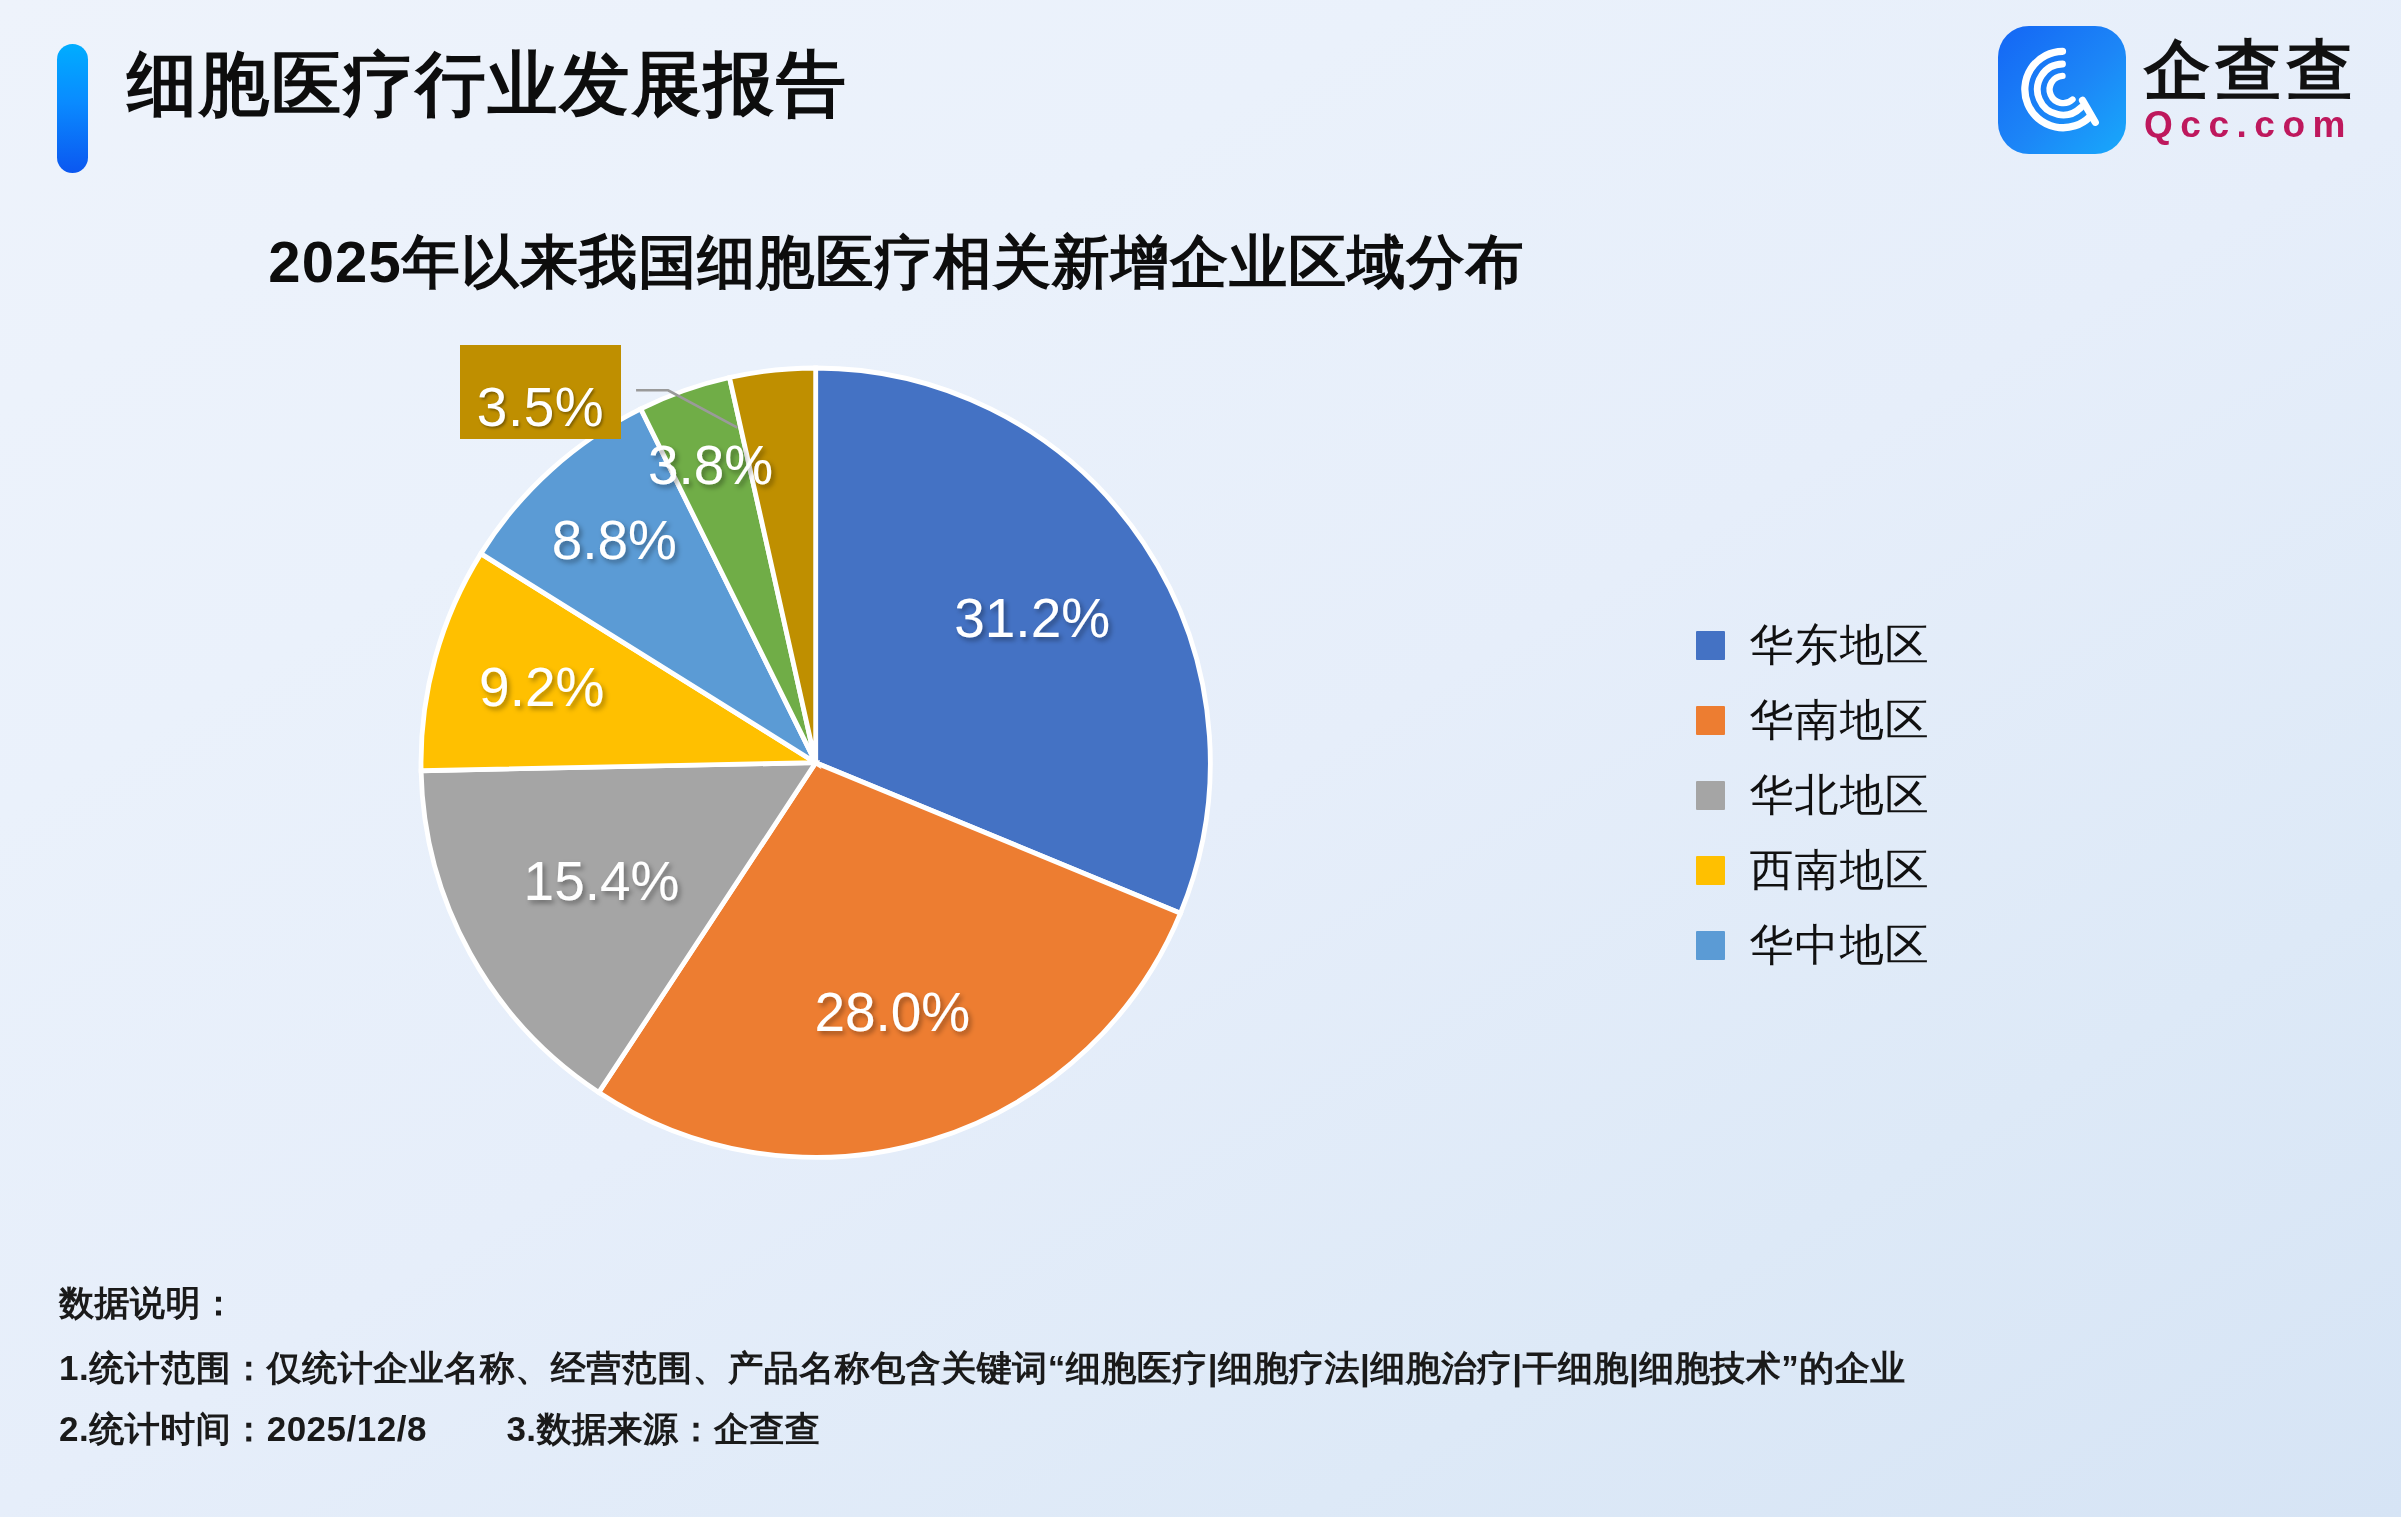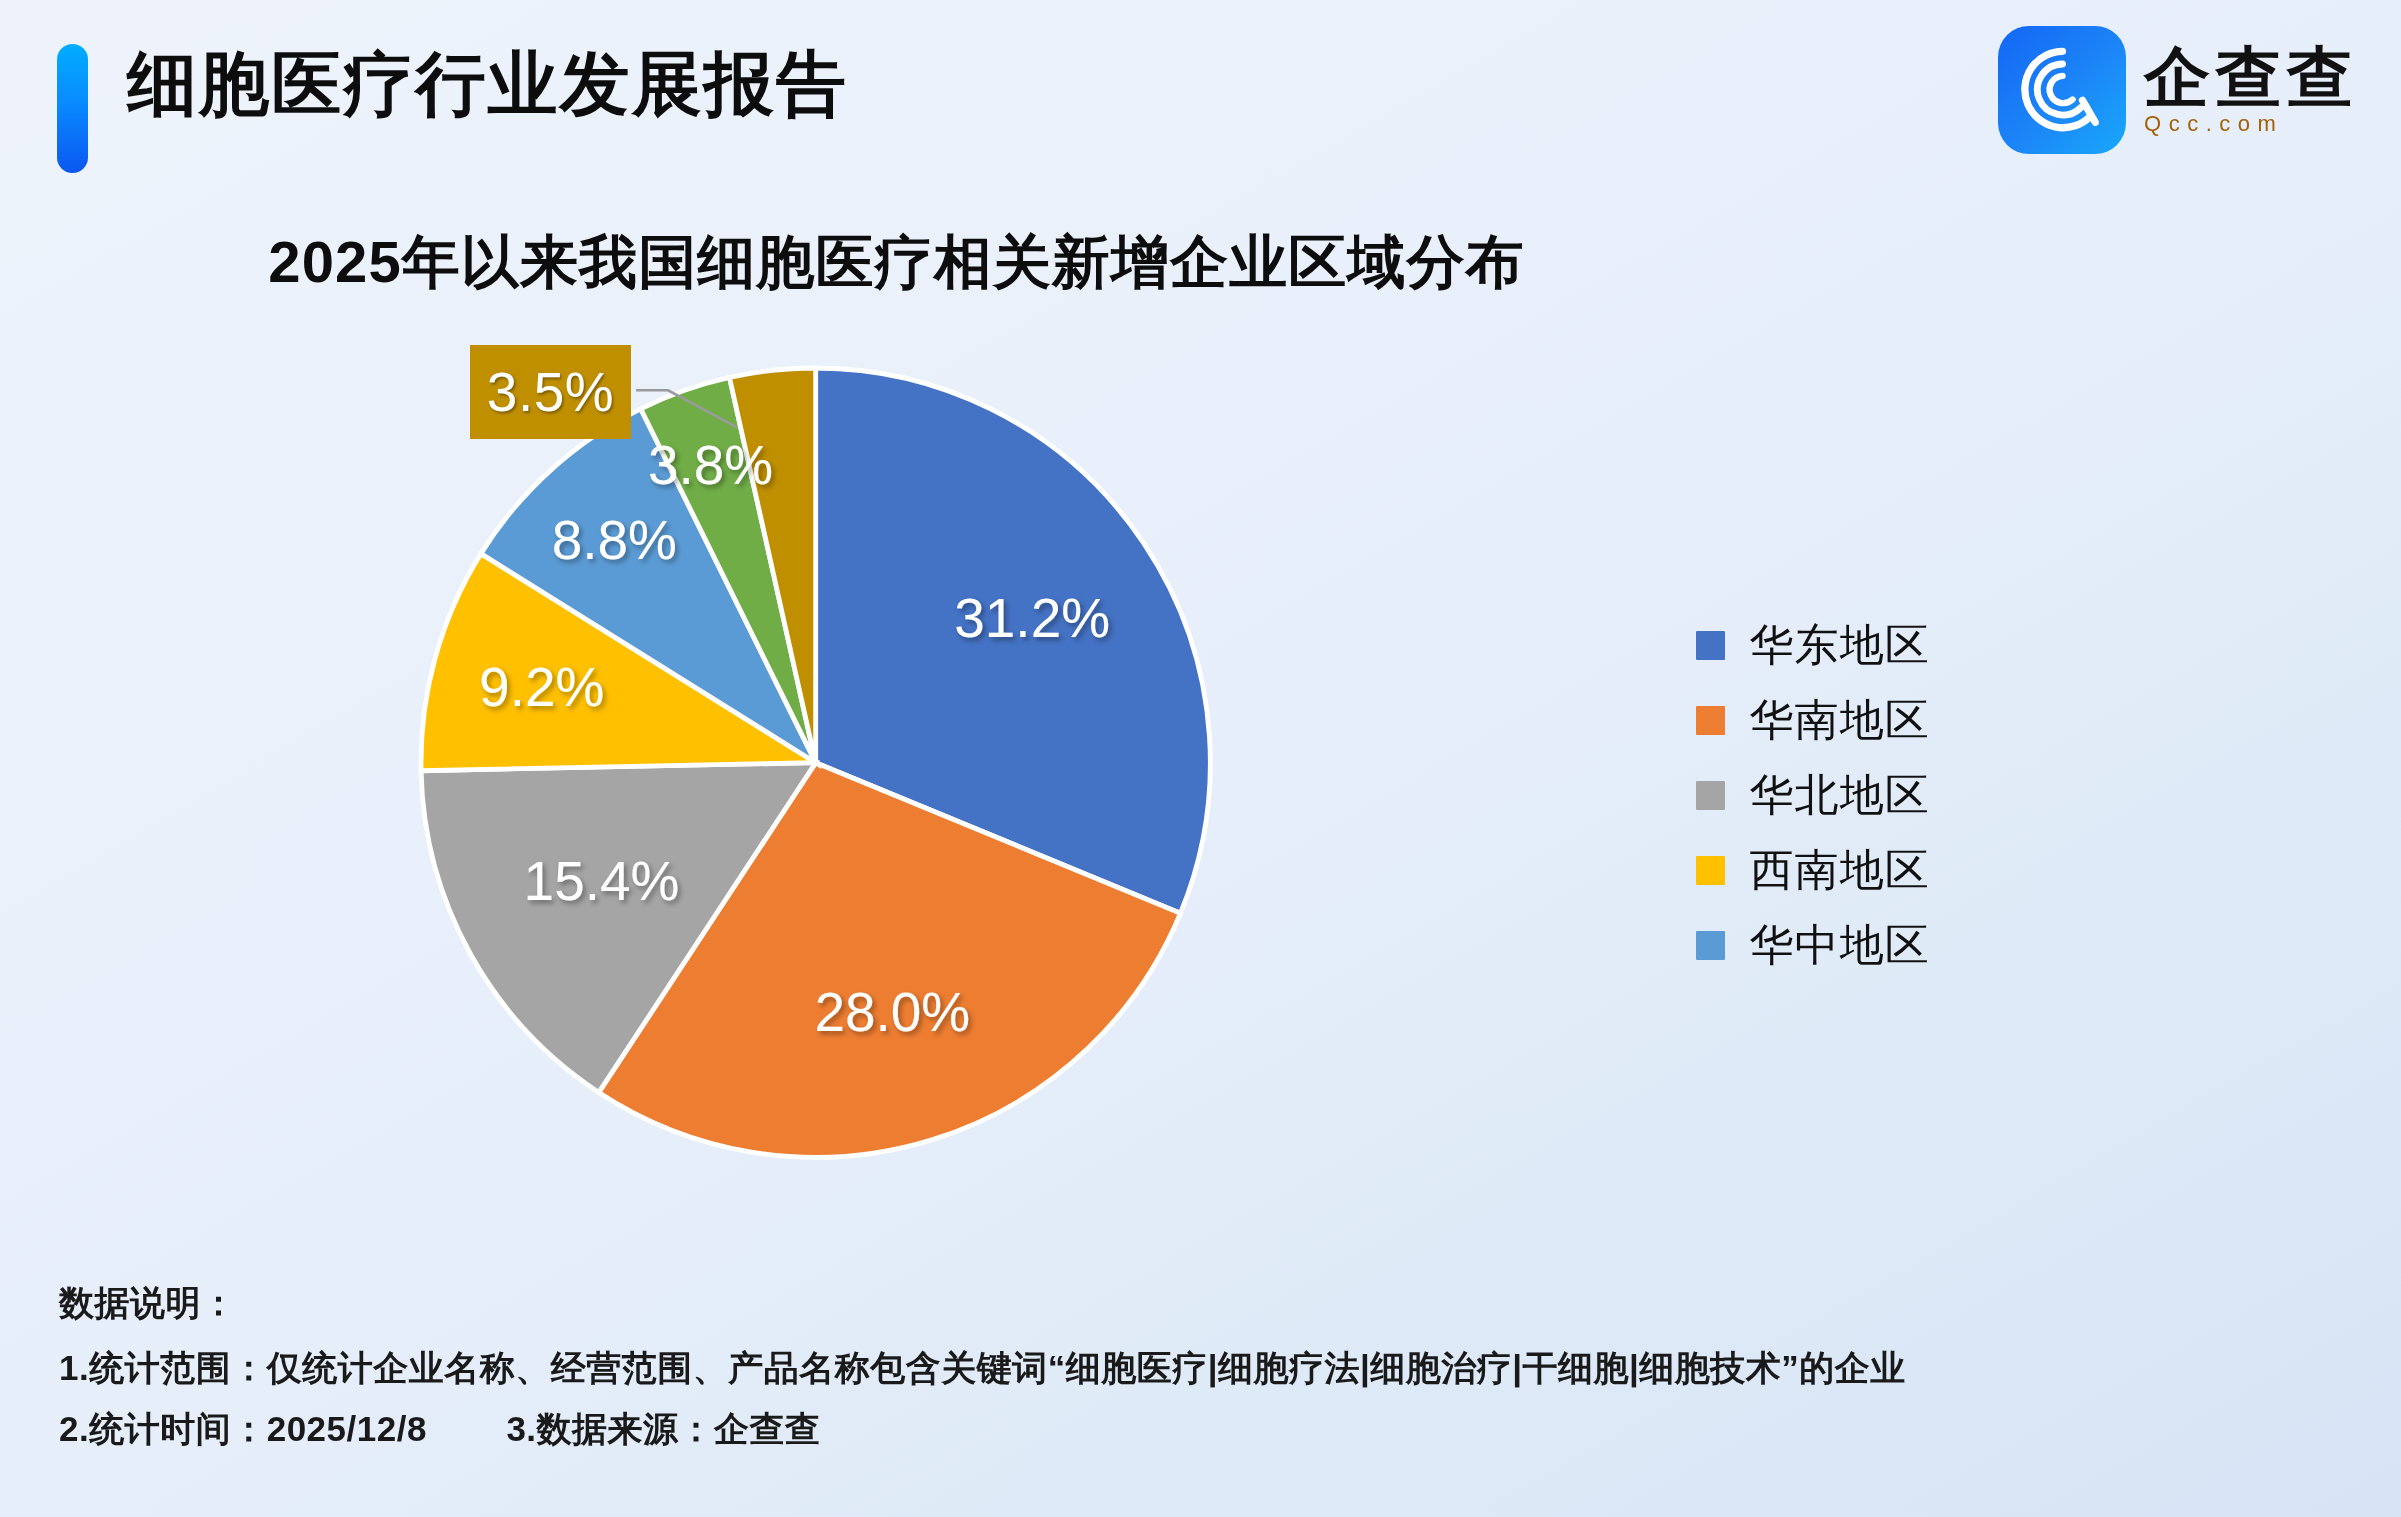--- a/index.html
+++ b/index.html
@@ -21,38 +21,38 @@
     white-space:nowrap;line-height:1.0;text-align:center;
   }
   .brand{position:absolute;right:43px;top:25.6px;display:flex;align-items:center;gap:18px;}
   .brand-mark{
     width:128px;height:128px;border-radius:31px;
     background:linear-gradient(135deg,#1466F5 0%,#1C86F7 55%,#18A9FB 100%);
     display:flex;align-items:center;justify-content:center;flex:0 0 auto;
   }
   .brand-text{display:flex;flex-direction:column;justify-content:center;gap:3.2px;}
   .brand-cn{font-size:66px;font-weight:bold;color:#111;line-height:1;letter-spacing:5.3px;}
-  .brand-en{font-size:22px;font-weight:normal;color:#a16207;line-height:1;letter-spacing:7.5px;}
+  .brand-en{font-size:37px;font-weight:bold;color:#be185d;line-height:1;letter-spacing:7.5px;}
 
   
   .chart-title{
     position:absolute;left:0;top:224px;width:1793px;text-align:center;
     font-size:58px;font-weight:bold;color:#0d0d0d;letter-spacing:1.1px;white-space:nowrap;
   }
   .pie-wrap{position:absolute;left:405px;top:352px;width:832px;height:832px;}
   .pie-wrap svg{display:block;}
   .slice-label{
     font-family:"Liberation Sans","DejaVu Sans",sans-serif;
     font-size:103px;font-weight:normal;fill:#ffffff;
     text-anchor:middle;dominant-baseline:central;
     paint-order:stroke;
   }
   .callout{
-    position:absolute;left:470px;top:345px;width:161px;height:94px;
-    background:#BF8F00;display:flex;align-items:center;justify-content:center;
+    position:absolute;left:460px;top:345px;width:161px;height:94px;
+    background:#BF8F00;display:flex;align-items:flex-end;justify-content:center;
   }
   .callout span{
     font-size:55px;color:#fff;letter-spacing:0.5px;
     text-shadow:1.6px 2.1px 2.7px rgba(0,0,0,.35);
   }
   .leader{position:absolute;left:635px;top:373px;width:192px;height:107px;pointer-events:none;}
 
   
   .legend{position:absolute;left:1696px;top:608px;display:flex;flex-direction:column;gap:0;align-items:flex-end;}
   .legend-item{display:flex;align-items:center;height:75px;gap:24.5px;}

